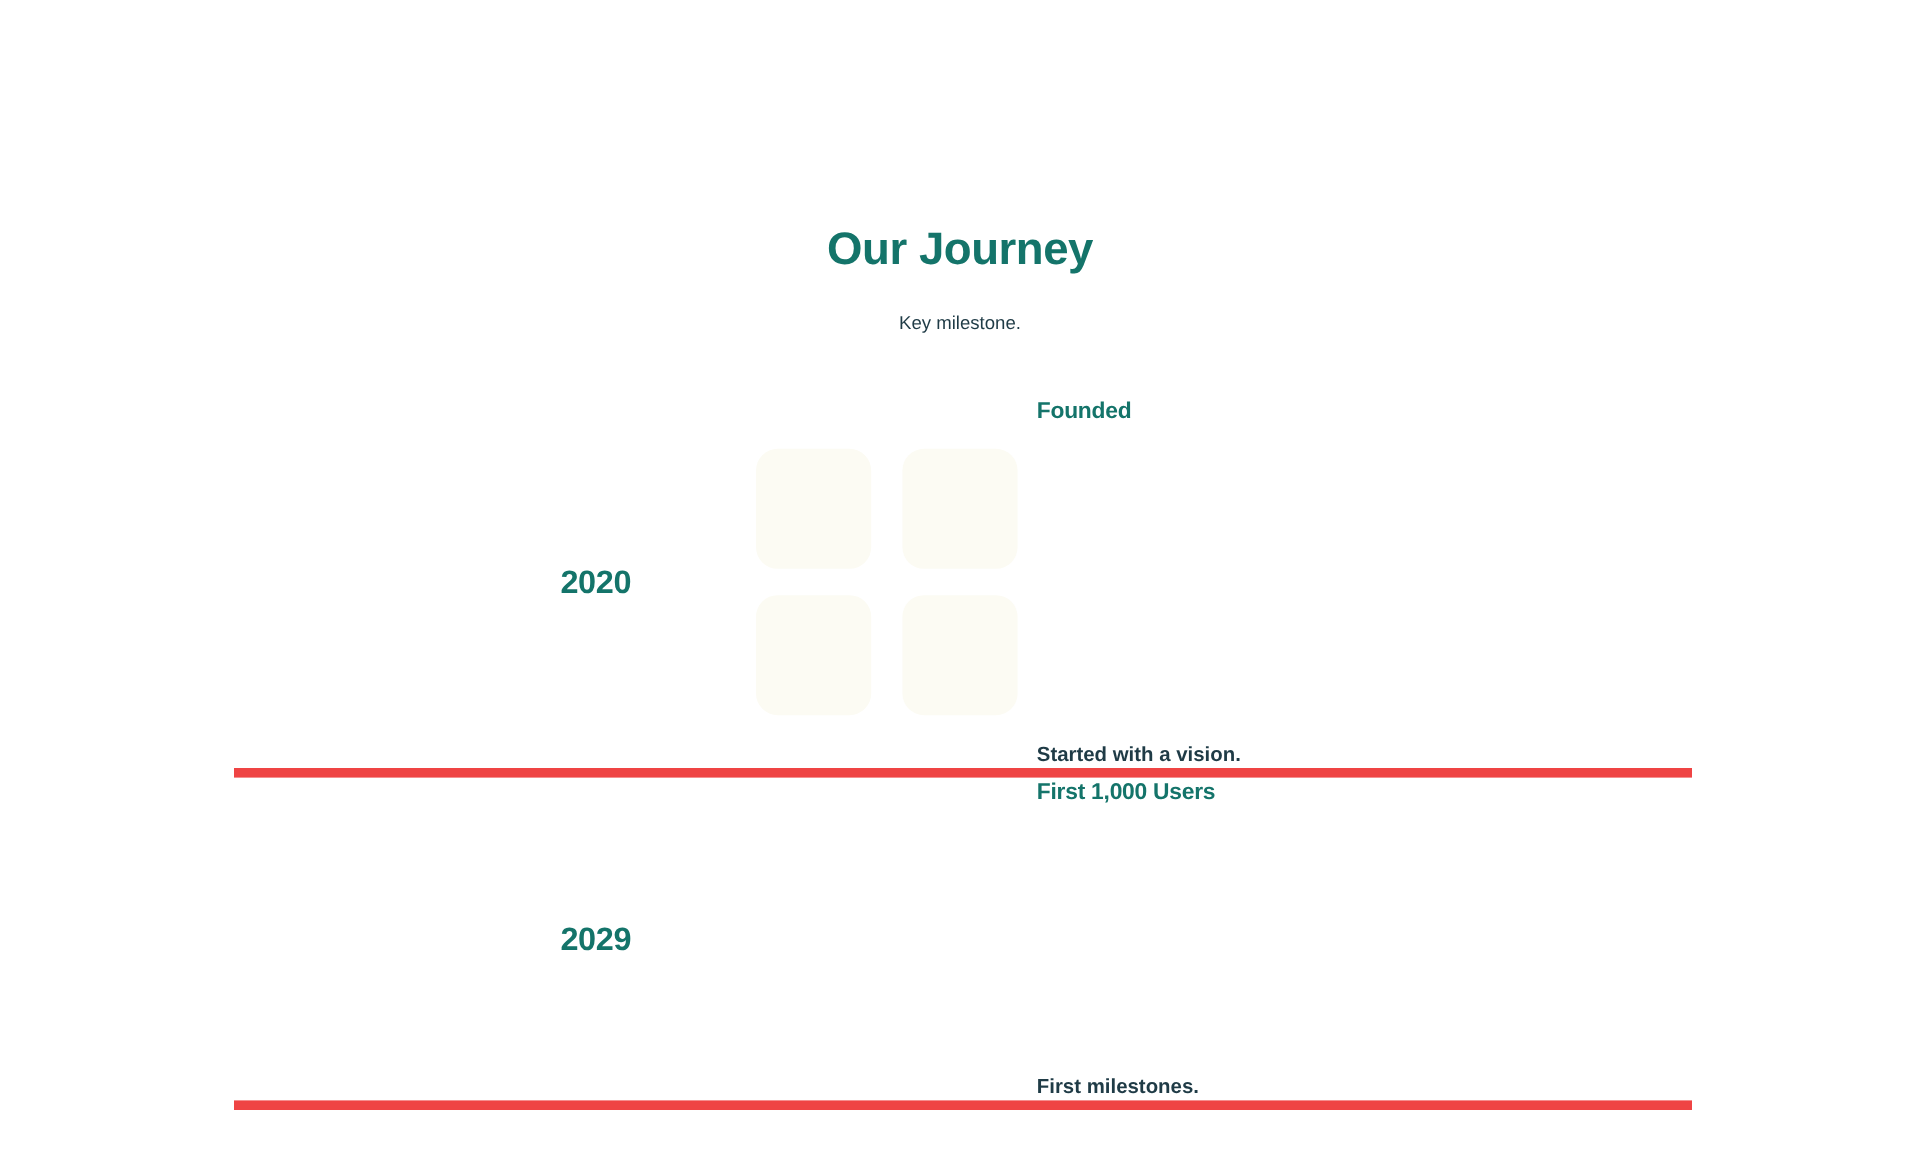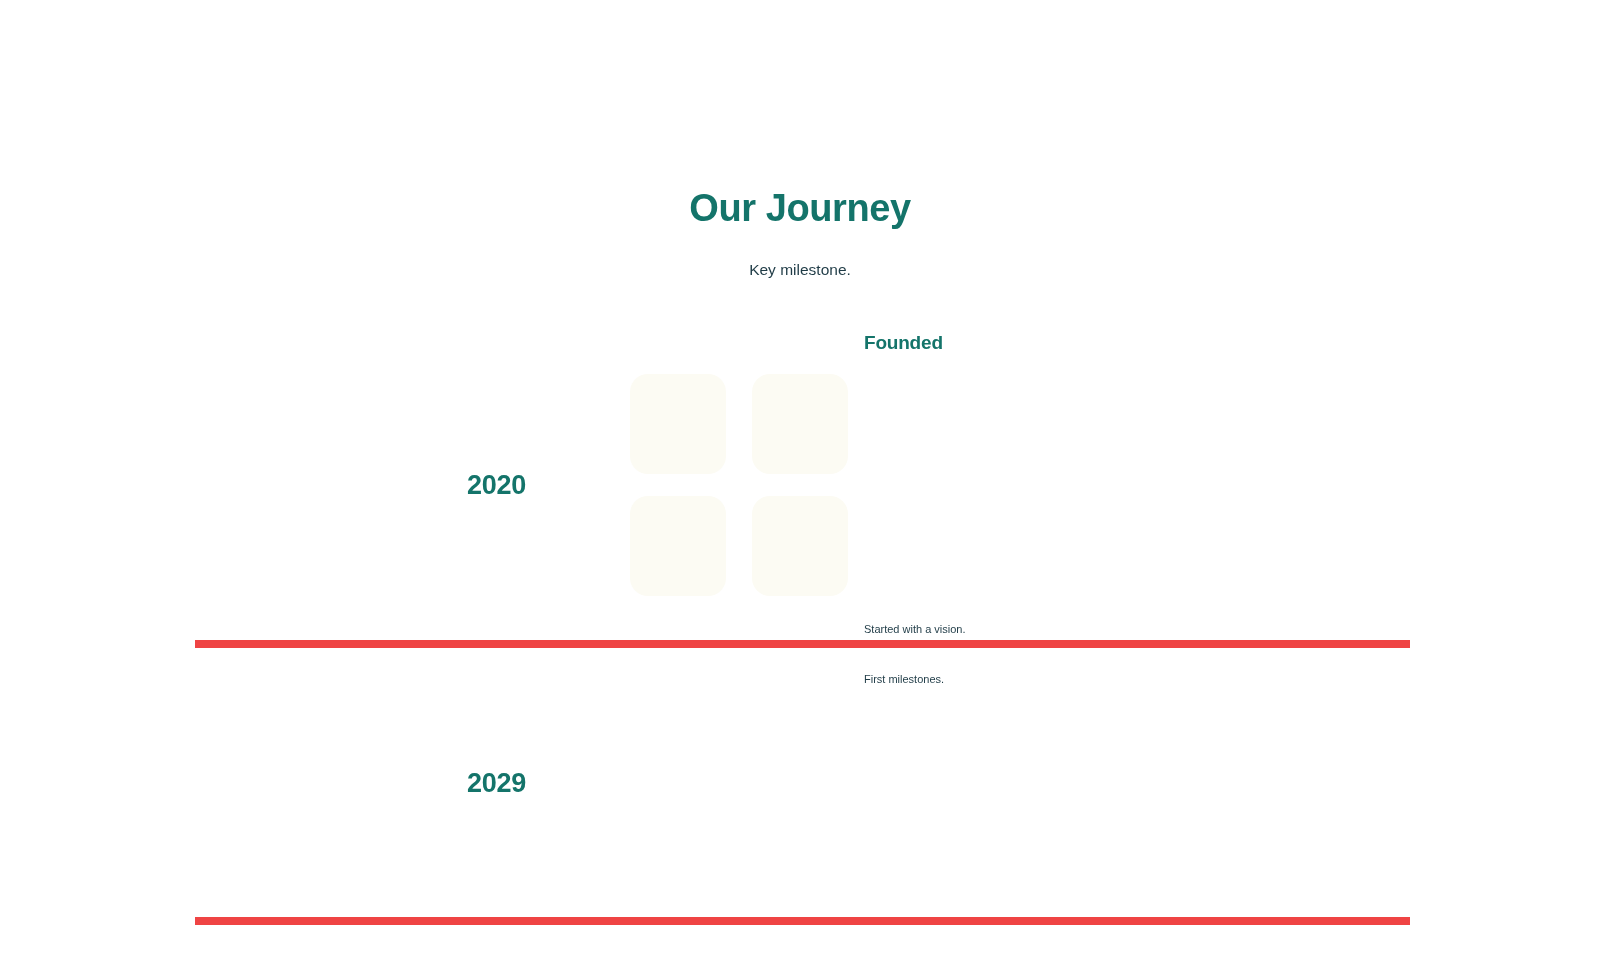--- a/index.html
+++ b/index.html
@@ -122,23 +122,23 @@
     margin: 0;
     font-size: 19px;
     line-height: 26px;
     font-weight: 700;
     letter-spacing: -0.2px;
     color: #14746a;
   }
   .row-desc {
     margin: 0;
     padding-top: 20px;
-    font-size: 11px;
+    font-size: 17px;
     line-height: 22px;
-    font-weight: 400;
+    font-weight: 700;
     color: #1f3b46;
   }
 </style>
 </head>
 <body>
 
 <div class="page">
 
   <div class="journey-header">
     <h1 class="journey-title">Our Journey</h1>
@@ -168,18 +168,19 @@
     </div>
 
     <div class="timeline-row row-1">
       <div class="row-year-col">
         <span class="row-year">2029</span>
       </div>
 
       <div class="row-media-col"></div>
 
       <div class="row-text-col">
+        <h2 class="row-heading">First 1,000 Users</h2>
         <p class="row-desc">First milestones.</p>
       </div>
     </div>
 
   </div>
 </div>
 
 </body></html>

